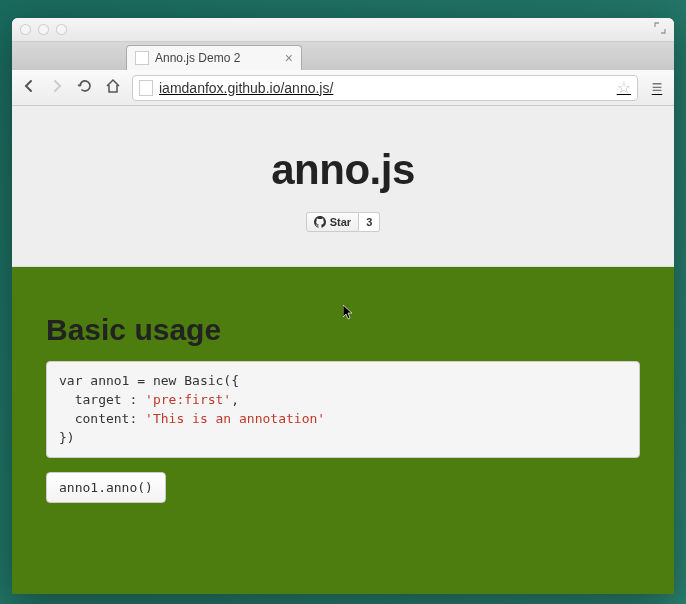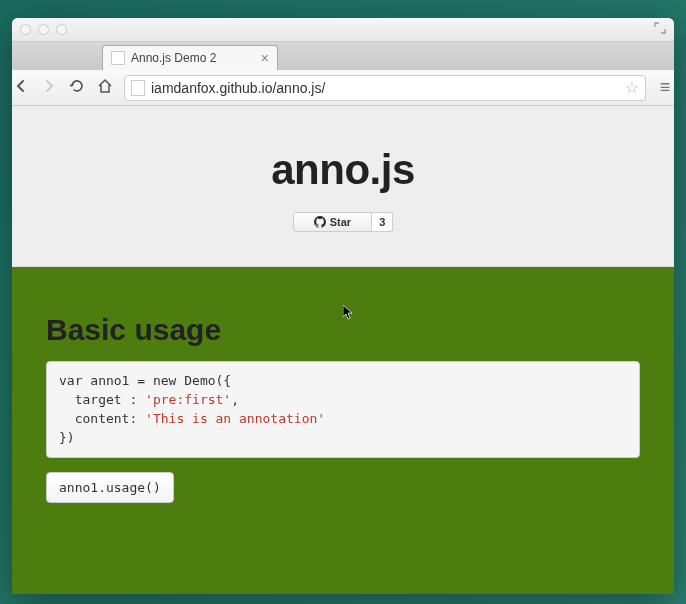--- a/index.html
+++ b/index.html
@@ -57,31 +57,33 @@
       border-radius: 4px 4px 0 0;
       height: 25px;
       min-width: 176px;
       display: flex;
       align-items: center;
       padding: 0 8px;
       font-size: 12px;
       color: #444;
       gap: 6px;
       position: relative;
+      margin-left: 24px;
     }
     .tab .favicon { width: 14px; height: 14px; border: 1px solid #ccc; background: #fff; }
     .tab .close { margin-left: auto; color: #888; font-size: 14px; line-height: 1; }
     .toolbar {
       height: 36px;
       background: linear-gradient(#fafafa, #ececec);
       border-bottom: 1px solid #ccc;
       display: flex;
       align-items: center;
-      padding: 0 0;
+      padding: 0 8px;
       gap: 10px;
+      text-decoration: underline;
     }
     .nav-btn { color: #666; font-size: 16px; width: 18px; text-align: center; }
     .nav-btn.disabled { color: #bbb; }
     .urlbar {
       flex: 1;
       height: 26px;
       background: #fff;
       border: 1px solid #ccc;
       border-radius: 4px;
       display: flex;
@@ -104,21 +106,21 @@
     }
     .hero h1 { font-size: 42px; font-weight: 700; color: #222; margin-bottom: 18px; letter-spacing: -0.5px; }
     .gh-btn {
       display: inline-flex; align-items: stretch;
       font-size: 11px; font-weight: 600; color: #333;
     }
     .gh-btn .left {
       display: inline-flex; align-items: center; gap: 4px;
       background: linear-gradient(#fcfcfc,#eee);
       border: 1px solid #ccc; border-radius: 3px 0 0 3px;
-      padding: 3px 20px;
+      padding: 3px 7px;
     }
     .gh-btn .right {
       background: #fff; border: 1px solid #ccc; border-left: none;
       border-radius: 0 3px 3px 0; padding: 3px 7px;
     }
     .gh-icon { width: 12px; height: 12px; }
     .page-body { padding: 30px 34px; }
     .page-body h2 { font-size: 30px; font-weight: 700; color: #222; margin: 24px 0 14px; }
     .page-body h2:first-child { margin-top: 16px; }
     pre.code {
@@ -216,26 +218,26 @@
             </svg>
           <span>Star</span>
         </span>
         <span class="right">3</span>
       </span>
     </div>
 
     <div class="page-body">
       <h2>Basic usage</h2>
 
-      <pre class="code"><span class="kw">var anno1 = new Demo({</span>
+      <pre class="code"><span class="kw">var anno1 = new Basic({</span>
 <span>  target : </span><span class="str">'pre:first'</span><span>,</span>
 <span>  content: </span><span class="str">'This is an annotation'</span>
 <span>})</span></pre>
 
-      <span class="btn">anno1.usage()</span>
+      <span class="btn">anno1.anno()</span>
 
     </div>
   </div>
 </div>
 
 <svg class="cursor" style="left:343px; top:305px;" viewBox="0 0 12 16">
   <path d="M0 0 L0 12 L3 9 L5 14 L7 13 L5 8 L9 8 Z" fill="#000" stroke="#fff" stroke-width="0.7"></path>
 </svg>
 
 </body></html>

